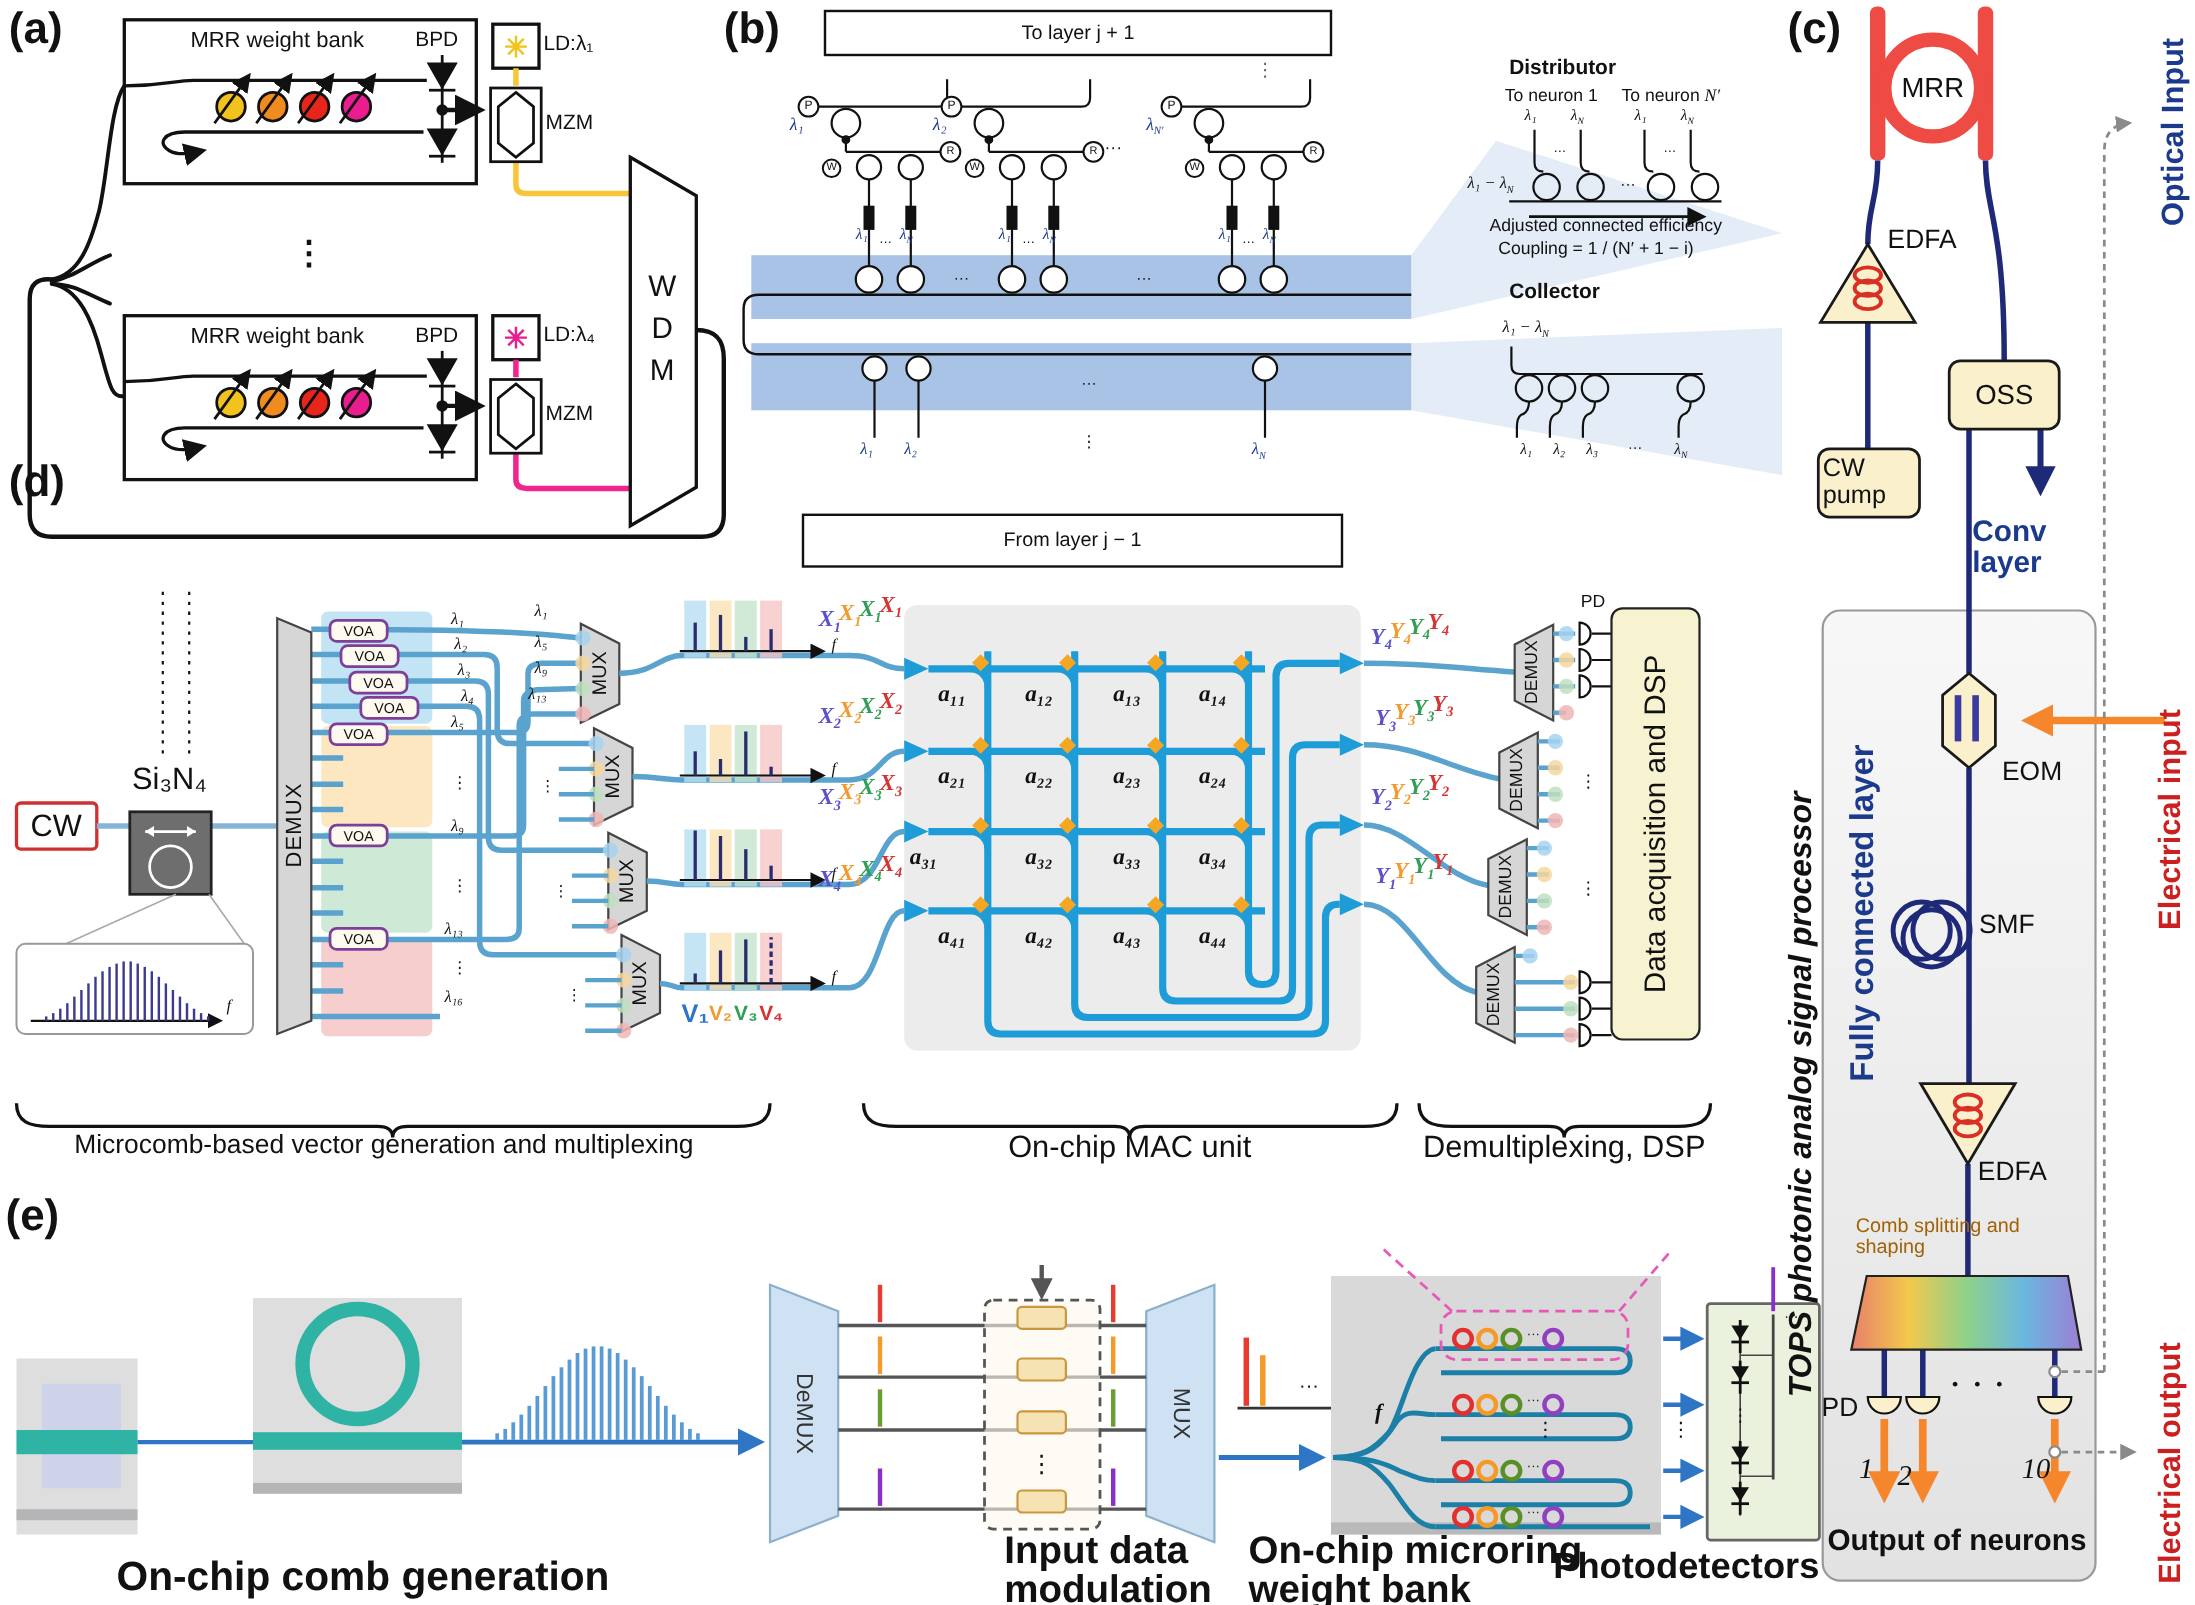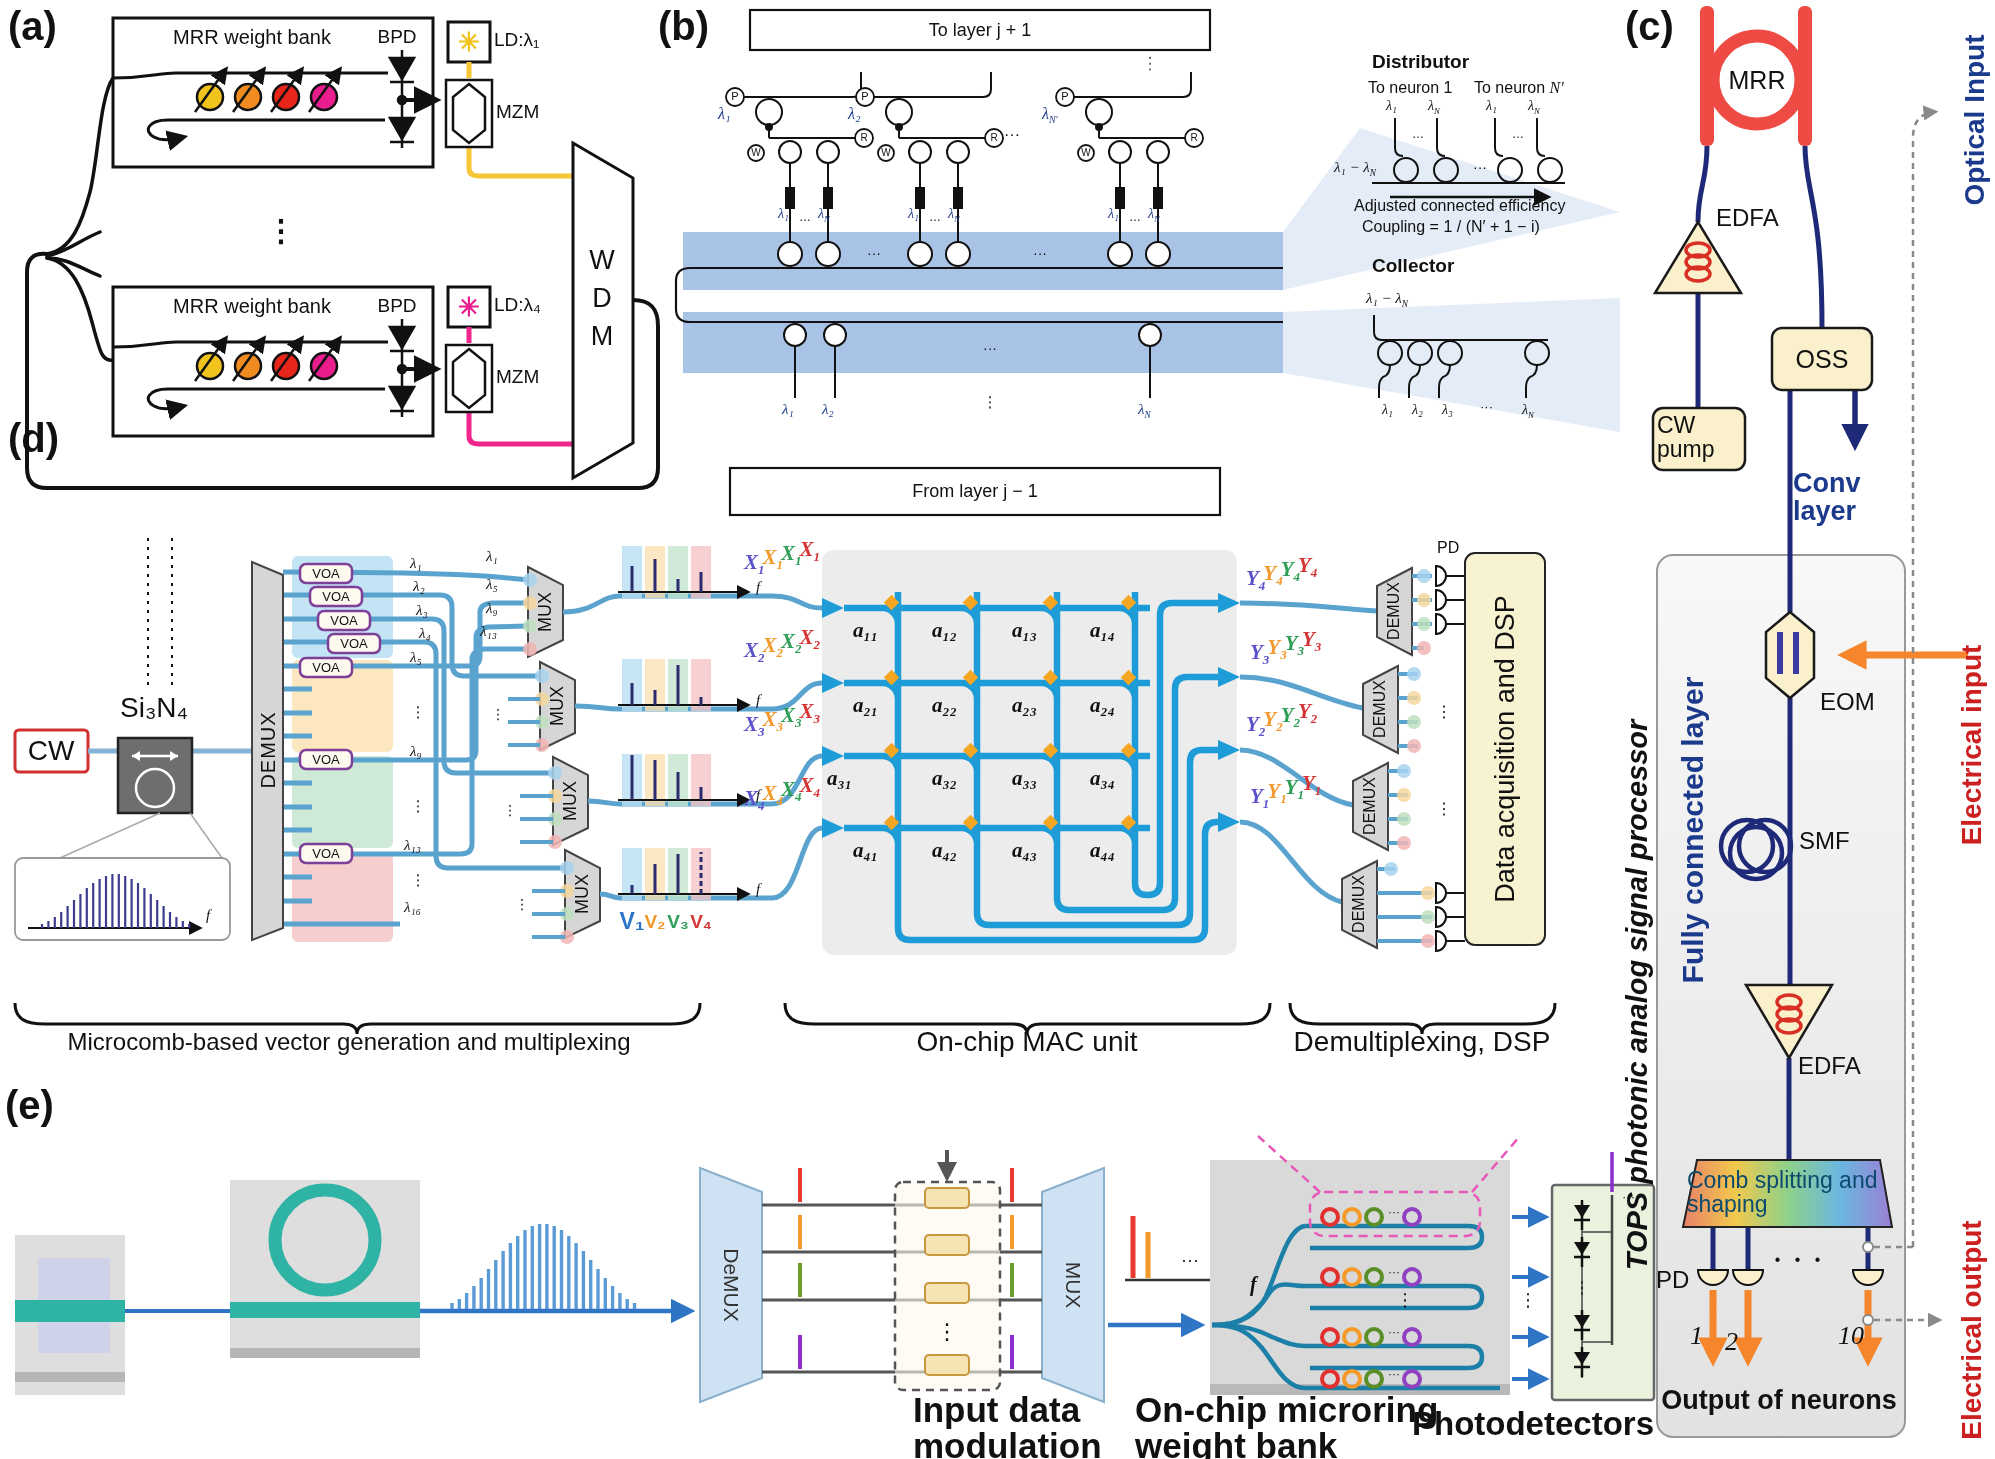--- a/index.html
+++ b/index.html
@@ -750,21 +750,21 @@
 <div class="lb ctr wrap" style="left:1699px;top:438px;width:84px;font-size:23px">CW pump</div>
 <div class="lb ctr" style="left:1822px;top:359px;font-size:25px">OSS</div>
 <div class="lb ctr wrap b nb" style="left:1853px;top:497px;width:120px;font-size:27px">Conv layer</div>
 <div class="lb rot b nb" style="left:1975px;top:120px;font-size:28px">Optical Input</div>
 <div class="lb rot b nb" style="left:1693px;top:830px;font-size:30px">Fully connected layer</div>
 <div class="lb" style="left:1820px;top:690px;font-size:24px">EOM</div>
 <div class="lb rot b rd" style="left:1972px;top:745px;font-size:28px">Electrical input</div>
 <div class="lb" style="left:1799px;top:829px;font-size:24px">SMF</div>
 <div class="lb rot b i" style="left:1637px;top:995px;font-size:29px">TOPS photonic analog signal processor</div>
 <div class="lb" style="left:1798px;top:1054px;font-size:24px">EDFA</div>
-<div class="lb ctr wrap" style="left:1787px;top:1193px;width:200px;font-size:23px;color:#0c4a6e">Comb splitting and shaping</div>
+<div class="lb ctr wrap" style="left:1787px;top:1124px;width:200px;font-size:18px;color:#a16207">Comb splitting and shaping</div>
 <div class="lb" style="left:1656px;top:1268px;font-size:24px">PD</div>
 <div class="lb ctr" style="left:1800px;top:1260px;font-size:16px;letter-spacing:5px">• • •</div>
 <div class="lb ser" style="left:1690px;top:1322px;font-size:26px">1</div>
 <div class="lb ser" style="left:1725px;top:1328px;font-size:26px">2</div>
 <div class="lb ser" style="left:1838px;top:1322px;font-size:26px">10</div>
 <div class="lb ctr b" style="left:1779px;top:1400px;font-size:27px">Output of neurons</div>
 <div class="lb rot b rd" style="left:1972px;top:1330px;font-size:28px">Electrical output</div>
 
 <div class="lb ctr" style="left:154px;top:708px;font-size:28px">Si₃N₄</div>
 <div class="lb ctr" style="left:51px;top:751px;font-size:28px">CW</div>
@@ -836,20 +836,21 @@
 <div class="lb rot" style="left:1370px;top:806px;font-size:16px">DEMUX</div>
 <div class="lb rot" style="left:1359px;top:904px;font-size:16px">DEMUX</div>
 <div class="lb ctr" style="left:1444px;top:712px;font-size:16px">⋮</div>
 <div class="lb ctr" style="left:1444px;top:809px;font-size:16px">⋮</div>
 <div class="lb" style="left:1437px;top:540px;font-size:16px">PD</div>
 <div class="lb rot" style="left:1505px;top:749px;font-size:27px">Data acquisition and DSP</div>
 <div class="lb ctr" style="left:349px;top:1042px;font-size:24px">Microcomb-based vector generation and multiplexing</div>
 <div class="lb ctr" style="left:1027px;top:1042px;font-size:28px">On-chip MAC unit</div>
 <div class="lb ctr" style="left:1422px;top:1042px;font-size:28px">Demultiplexing, DSP</div>
 
+<div class="lb ctr b" style="left:330px;top:1434px;font-size:37px">On-chip comb generation</div>
 <div class="lb rotcw" style="left:731px;top:1285px;font-size:21px;color:#333">DeMUX</div>
 <div class="lb rotcw" style="left:1073px;top:1285px;font-size:21px;color:#333">MUX</div>
 <div class="lb ctr" style="left:947px;top:1332px;font-size:22px">⋮</div>
 <div class="lb ctr wrap b" style="left:1063px;top:1428px;width:300px;font-size:35px">Input data modulation</div>
 <div class="lb ctr" style="left:1190px;top:1260px;font-size:18px">···</div>
 <div class="lb ser b" style="left:1250px;top:1274px;font-size:20px">f</div>
 <div class="lb" style="left:1388px;top:1206px;font-size:12px">···</div>
 <div class="lb" style="left:1388px;top:1266px;font-size:12px">···</div>
 <div class="lb" style="left:1388px;top:1326px;font-size:12px">···</div>
 <div class="lb" style="left:1388px;top:1368px;font-size:12px">···</div>

